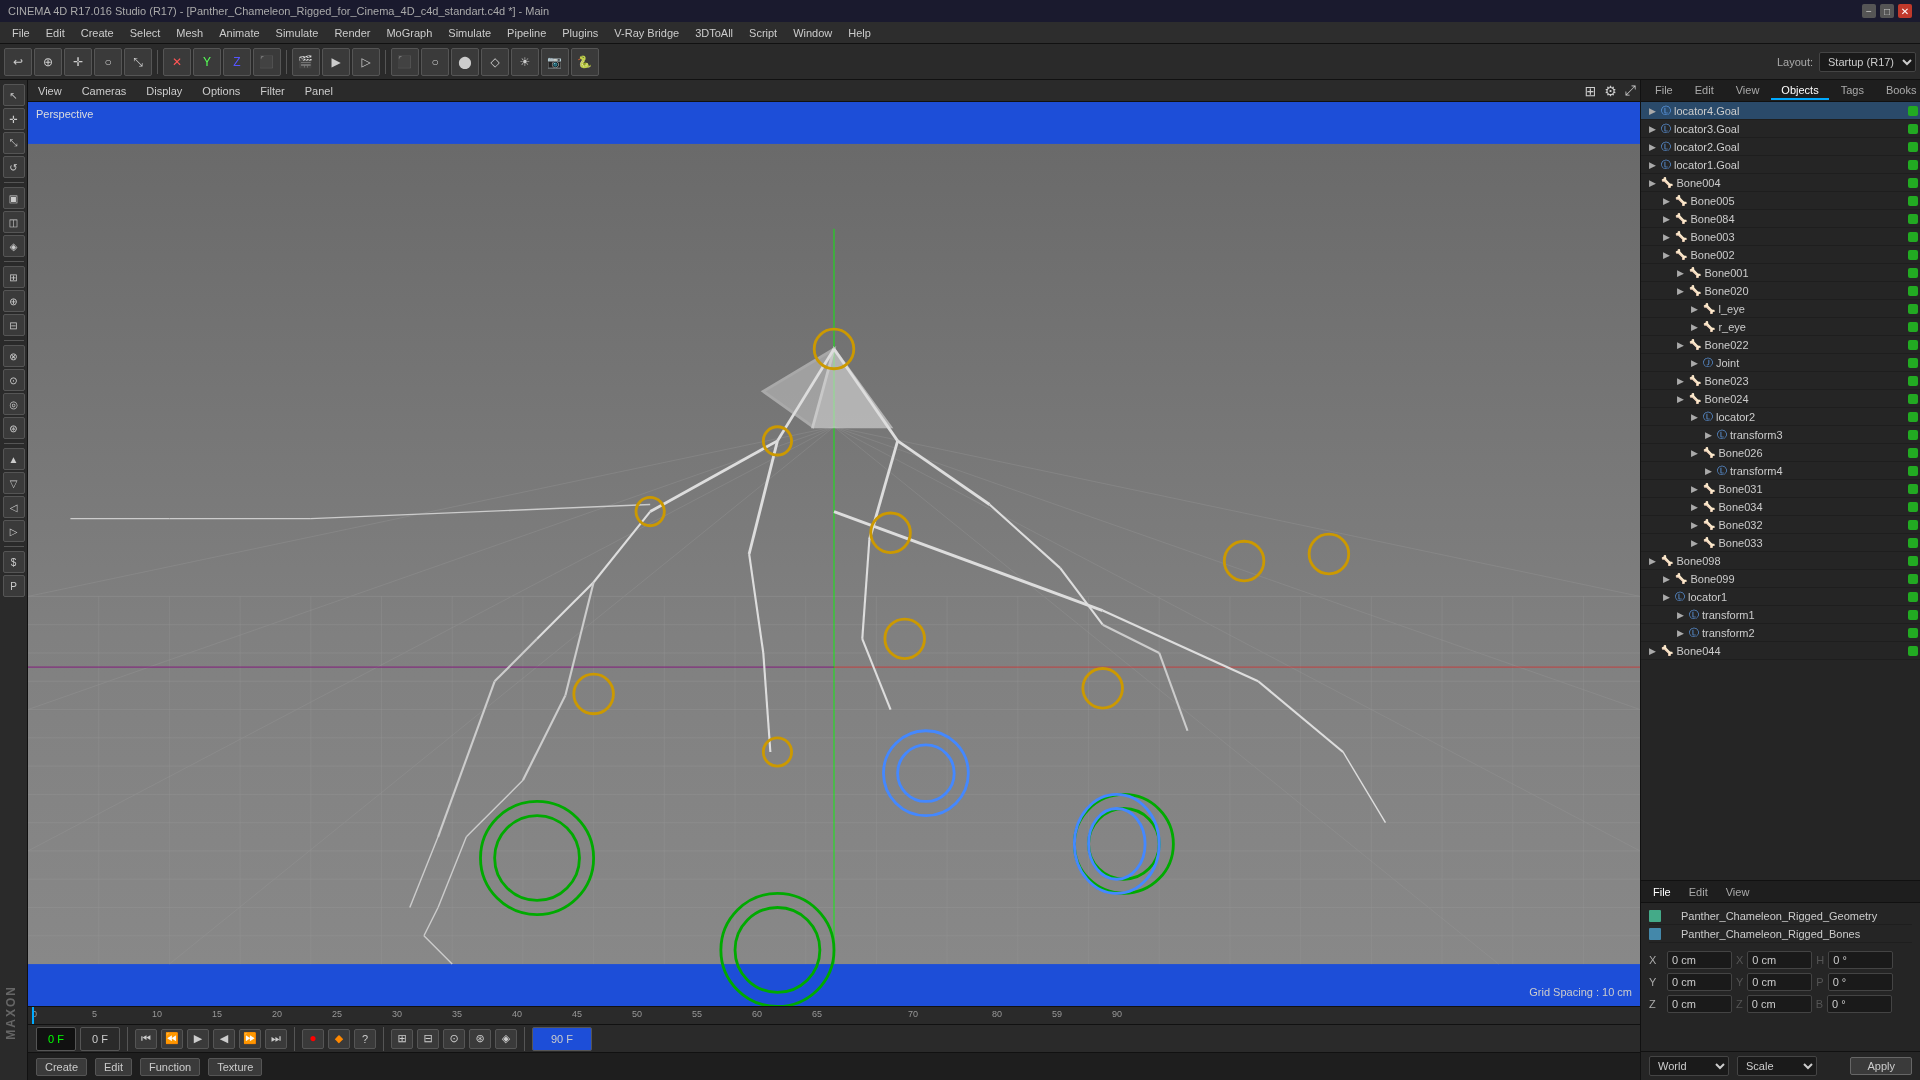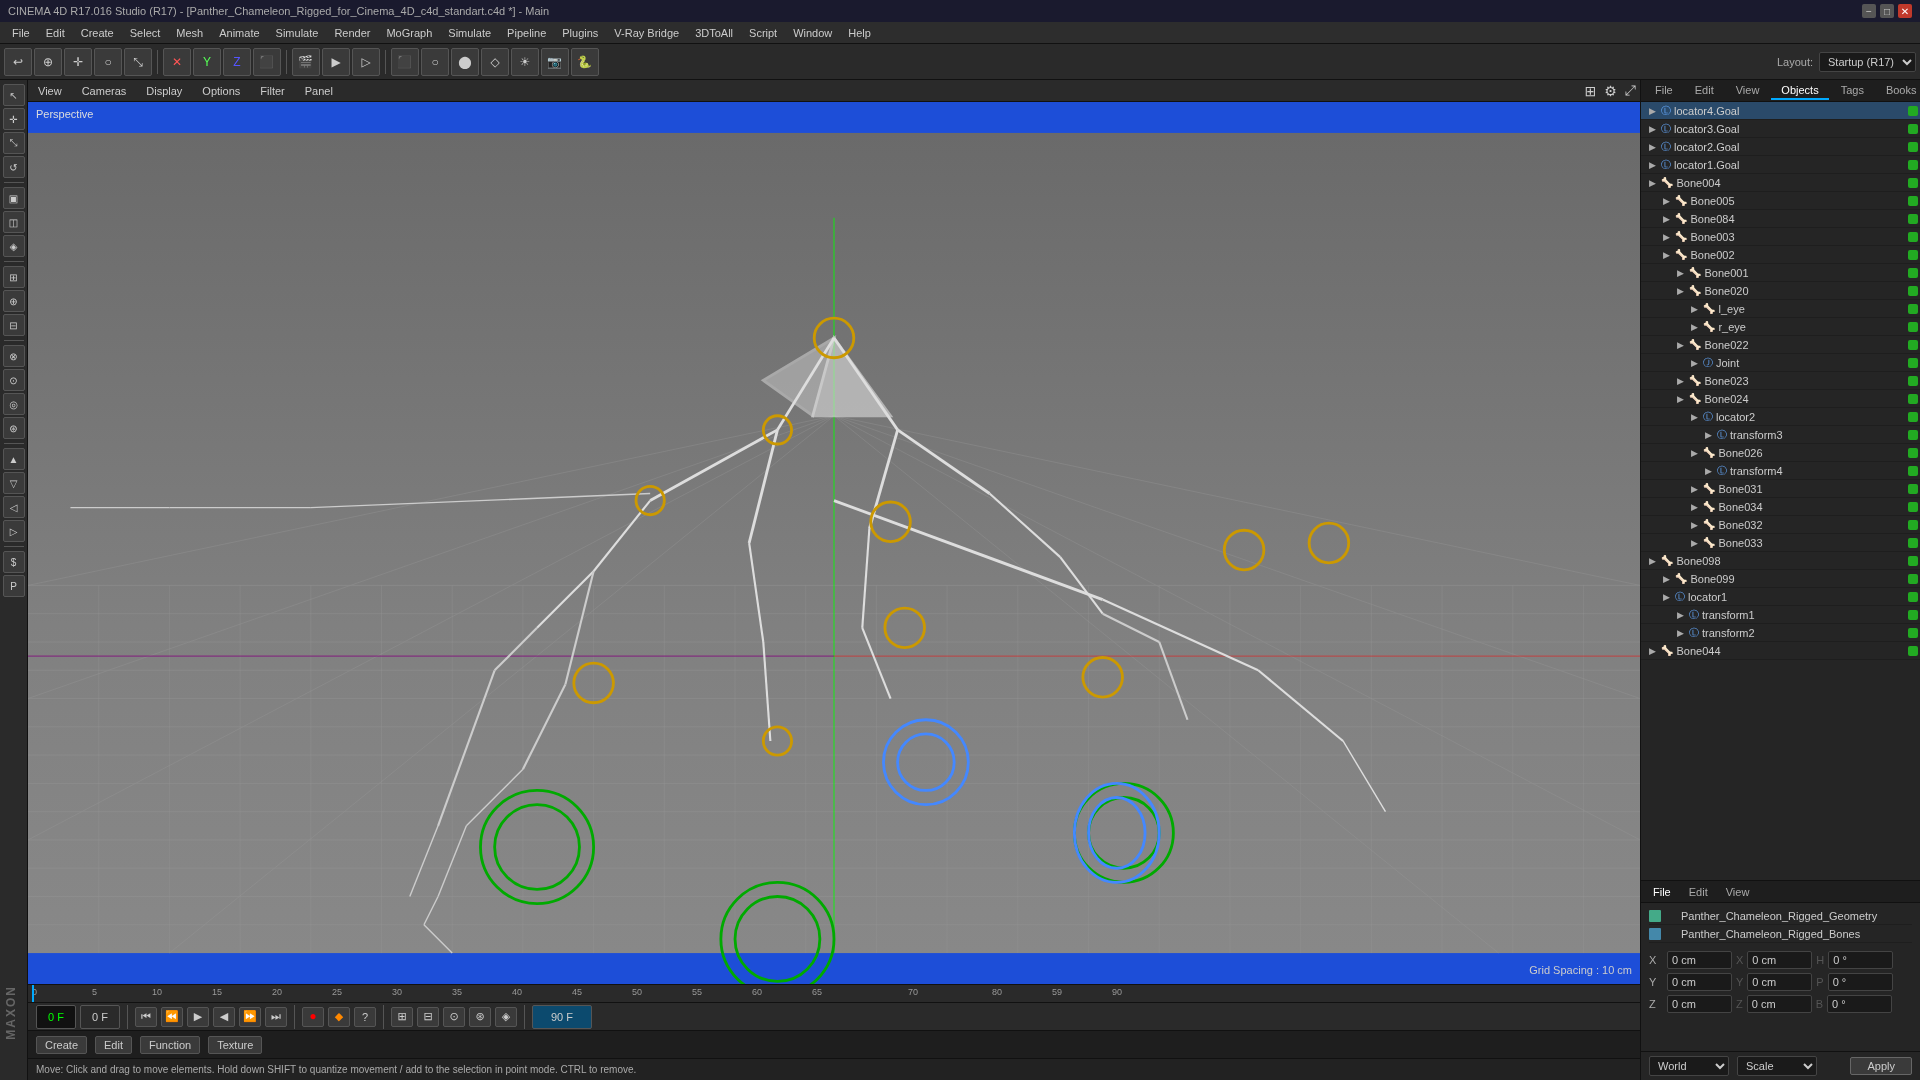--- a/index.html
+++ b/index.html
@@ -707,33 +707,30 @@
       <div class="transport-btn" style="color:#f00">⏺</div>
       <div class="transport-btn" style="color:#f80">◆</div>
       <div class="transport-btn">?</div>
       <div class="toolbar-sep"></div>
       <div class="transport-btn">⊞</div>
       <div class="transport-btn">⊟</div>
       <div class="transport-btn">⊙</div>
       <div class="transport-btn">⊛</div>
       <div class="transport-btn">◈</div>
       <div class="toolbar-sep"></div>
-      <div class="transport-display" style="color:#ccc;background:#0c4a6e;min-width:60px">90 F</div>
+      <div class="transport-display" style="color:#ccc;background:#1d4ed8;min-width:60px">90 F</div>
     </div>
 
     <div id="track-area">
       <div class="track-btn">Create</div>
       <div class="track-btn">Edit</div>
       <div class="track-btn">Function</div>
       <div class="track-btn">Texture</div>
     </div>
 
-    <div id="status-bar">
-      <span>Move: Click and drag to move elements. Hold down SHIFT to quantize movement / add to the selection in point mode. CTRL to remove.</span>
-    </div>
   </div>
 
   <div id="right-panel">
 
     <div id="right-tabs">
       <span class="right-tab">File</span>
       <span class="right-tab">Edit</span>
       <span class="right-tab">View</span>
       <span class="right-tab active">Objects</span>
       <span class="right-tab">Tags</span>

